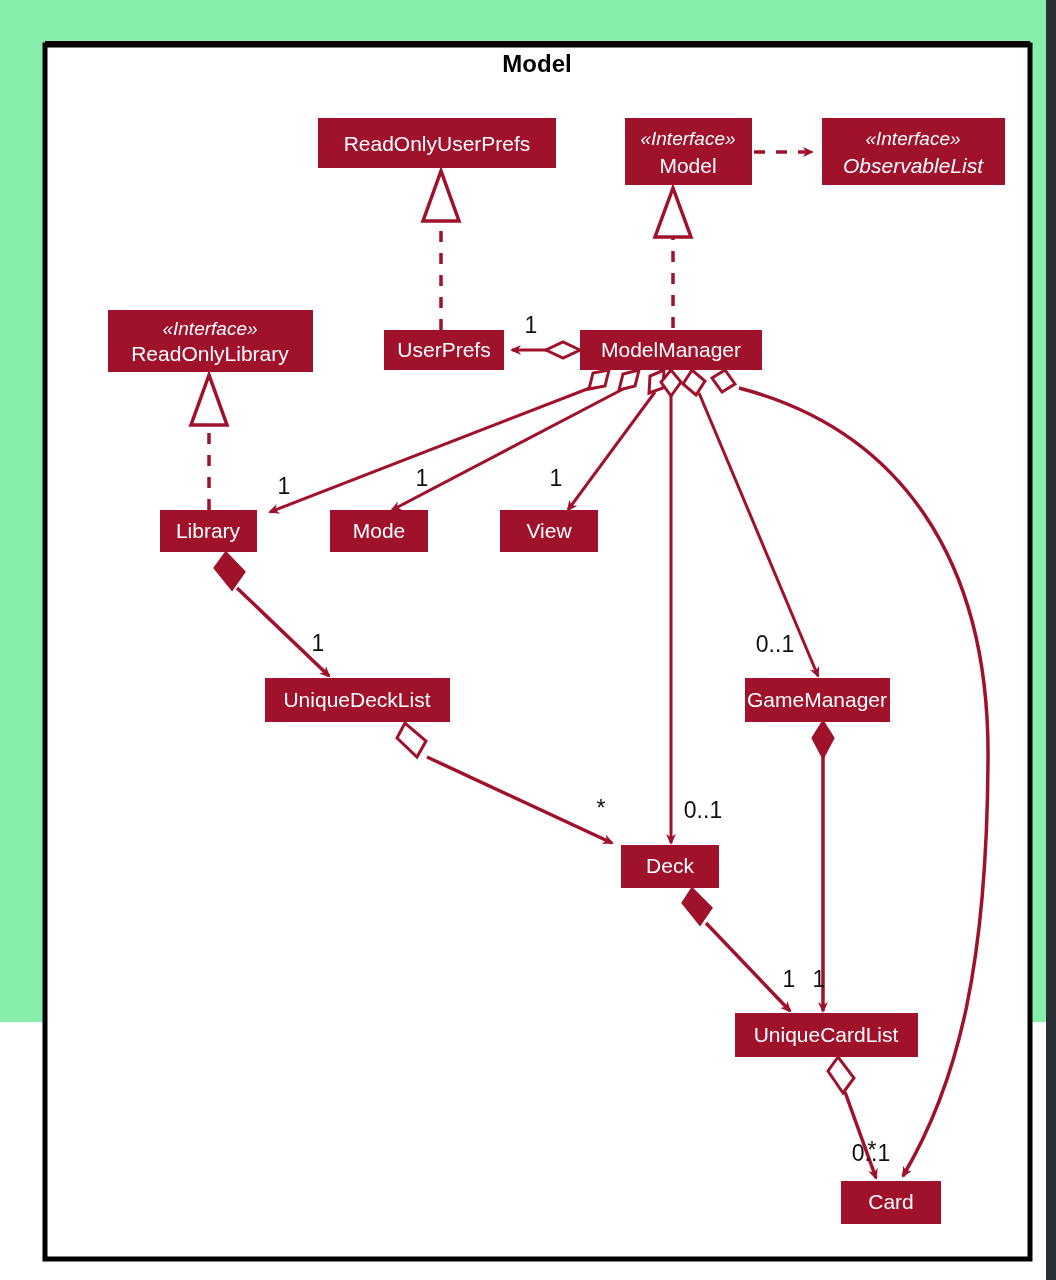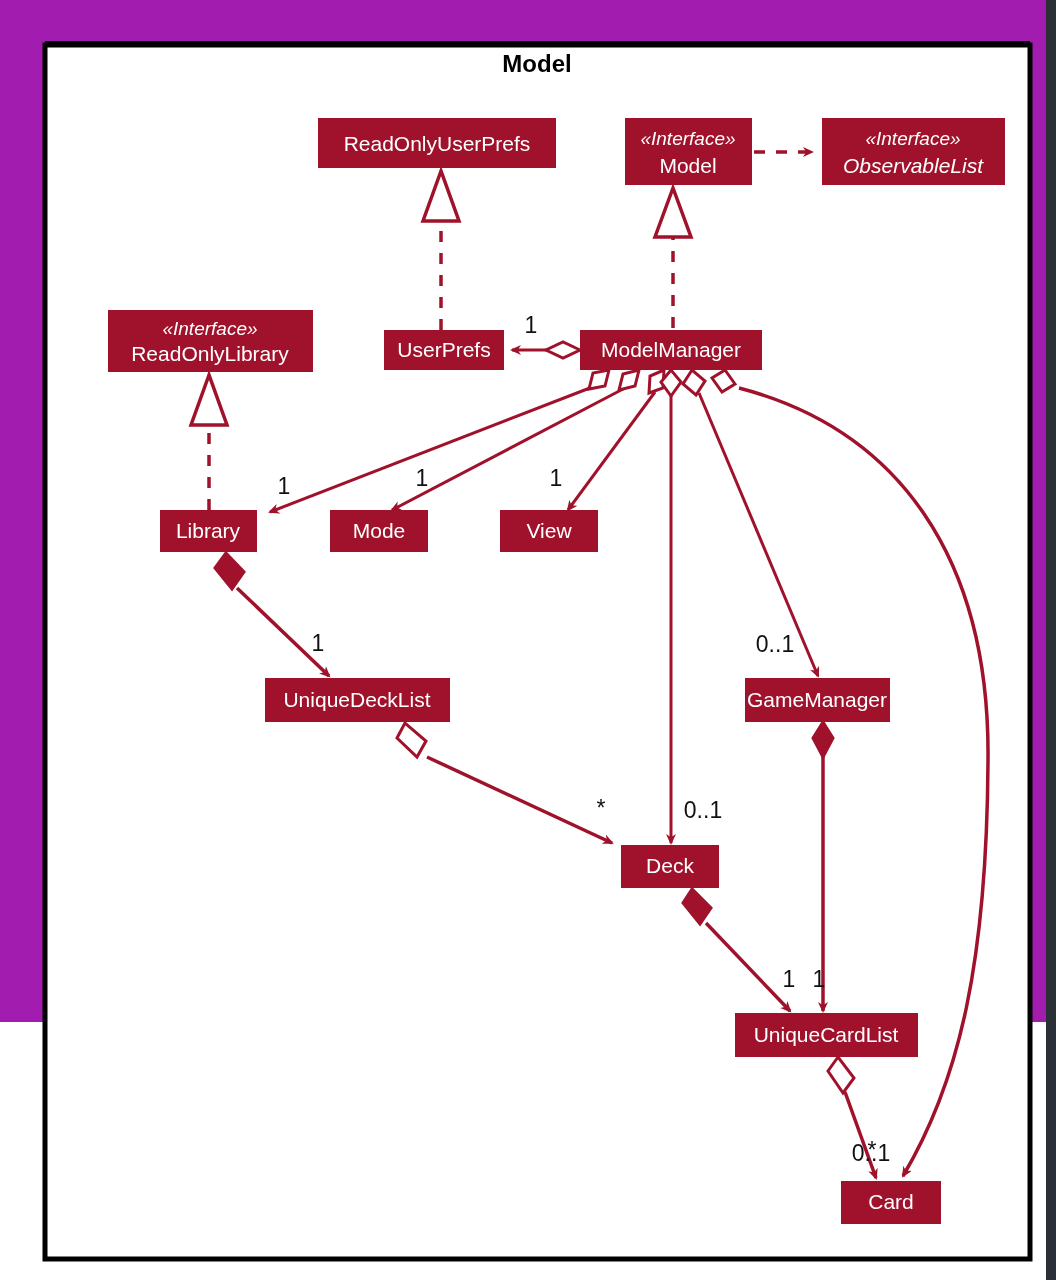--- a/index.html
+++ b/index.html
@@ -8,21 +8,21 @@
   }
   body {
     width: 1056px; height: 1280px;
     font-family: "Liberation Sans", sans-serif;
     overflow: hidden;
     position: relative;
   }
   #root {
     position: absolute; left: 0; top: 0;
     width: 1056px; height: 1022px;
-    background: #a21caf;
+    background: #86efac;
   }
   
   .page-gutter {
     position: absolute;
     top: 0; right: 0;
     width: 10px; height: 1280px;
     background: #2b2f36;
   }
   svg.diagram { position: absolute; left: 0; top: 0; display: block; }
   .cls-label {

